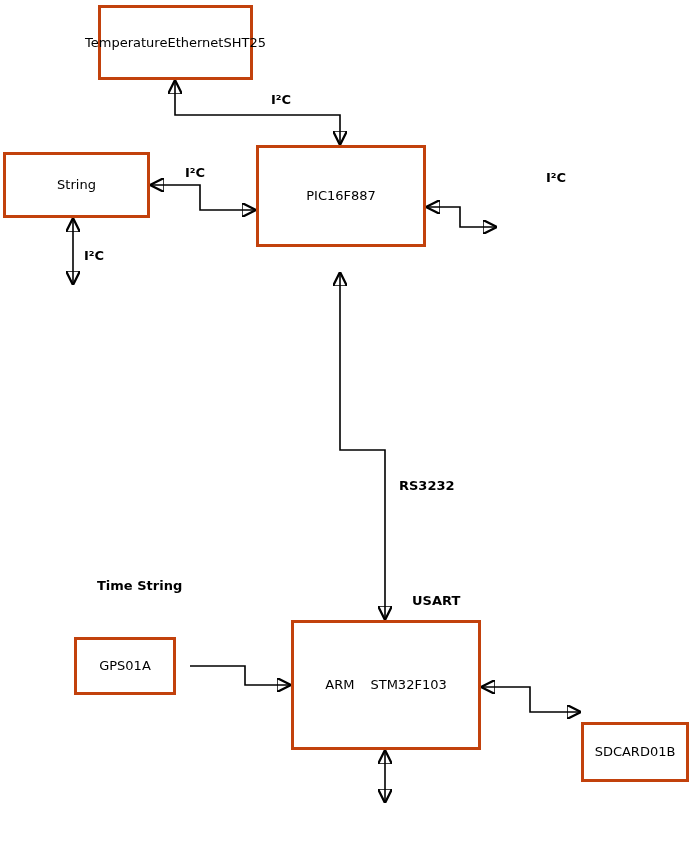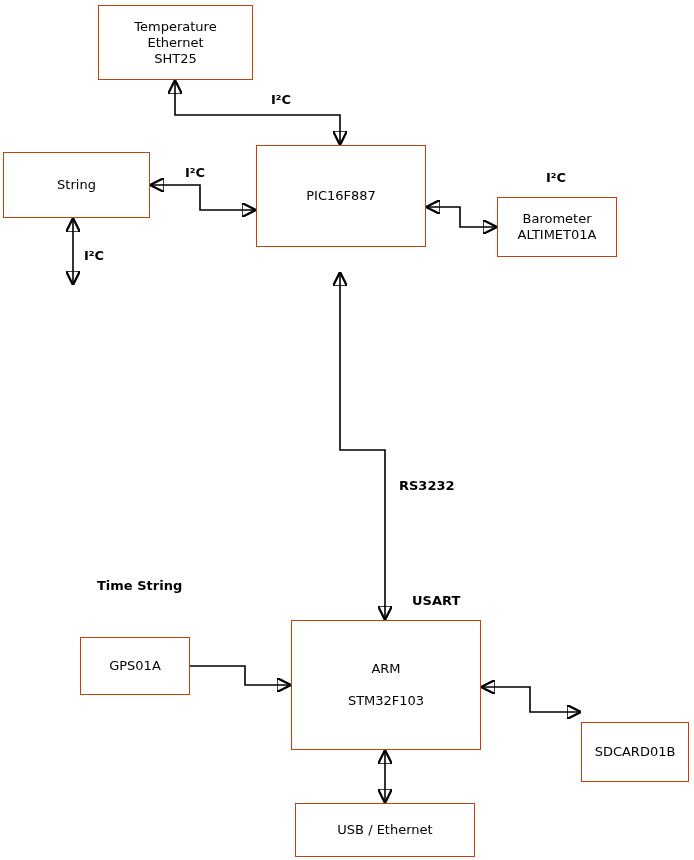--- a/index.html
+++ b/index.html
@@ -24,23 +24,22 @@
   }
   .wires path {
     fill: none;
     stroke: #000000;
     stroke-width: 1.6;
   }
   .node {
     position: absolute;
     box-sizing: border-box;
     background: #ffffff;
-    border: 1px solid #c2410c;
+    border: 3px solid #c2410c;
     display: flex;
-    flex-direction: column;
     align-items: center;
     justify-content: center;
     text-align: center;
     line-height: 16px;
   }
   .node.wide-gap {
     gap: 16px;
     text-align: right;
   }
   .lbl {
@@ -87,41 +86,34 @@
 
   <div class="node" style="left:3px;top:152px;width:147px;height:66px">
     <div>String</div>
   </div>
 
 
   <div class="node" style="left:256px;top:145px;width:170px;height:102px">
     <div>PIC16F887</div>
   </div>
 
-  <div class="node" style="left:497px;top:197px;width:120px;height:60px">
-    <div>Barometer</div>
-    <div>ALTIMET01A</div>
-  </div>
 
-  <div class="node" style="left:80px;top:637px;width:110px;height:58px">
+  <div class="node" style="left:74px;top:637px;width:102px;height:58px">
     <div>GPS01A</div>
   </div>
 
   <div class="node wide-gap" style="left:291px;top:620px;width:190px;height:130px">
     <div>ARM</div>
     <div>STM32F103</div>
   </div>
 
   <div class="node" style="left:581px;top:722px;width:108px;height:60px">
     <div>SDCARD01B</div>
   </div>
 
-  <div class="node" style="left:295px;top:803px;width:180px;height:54px">
-    <div>USB / Ethernet</div>
-  </div>
 
   <span class="lbl" style="left:271px;top:93px">I²C</span>
 
   <span class="lbl" style="left:185px;top:166px">I²C</span>
 
   <span class="lbl" style="left:84px;top:249px">I²C</span>
 
   <span class="lbl" style="left:546px;top:171px">I²C</span>
 
   <span class="lbl" style="left:399px;top:479px">RS3232</span>

